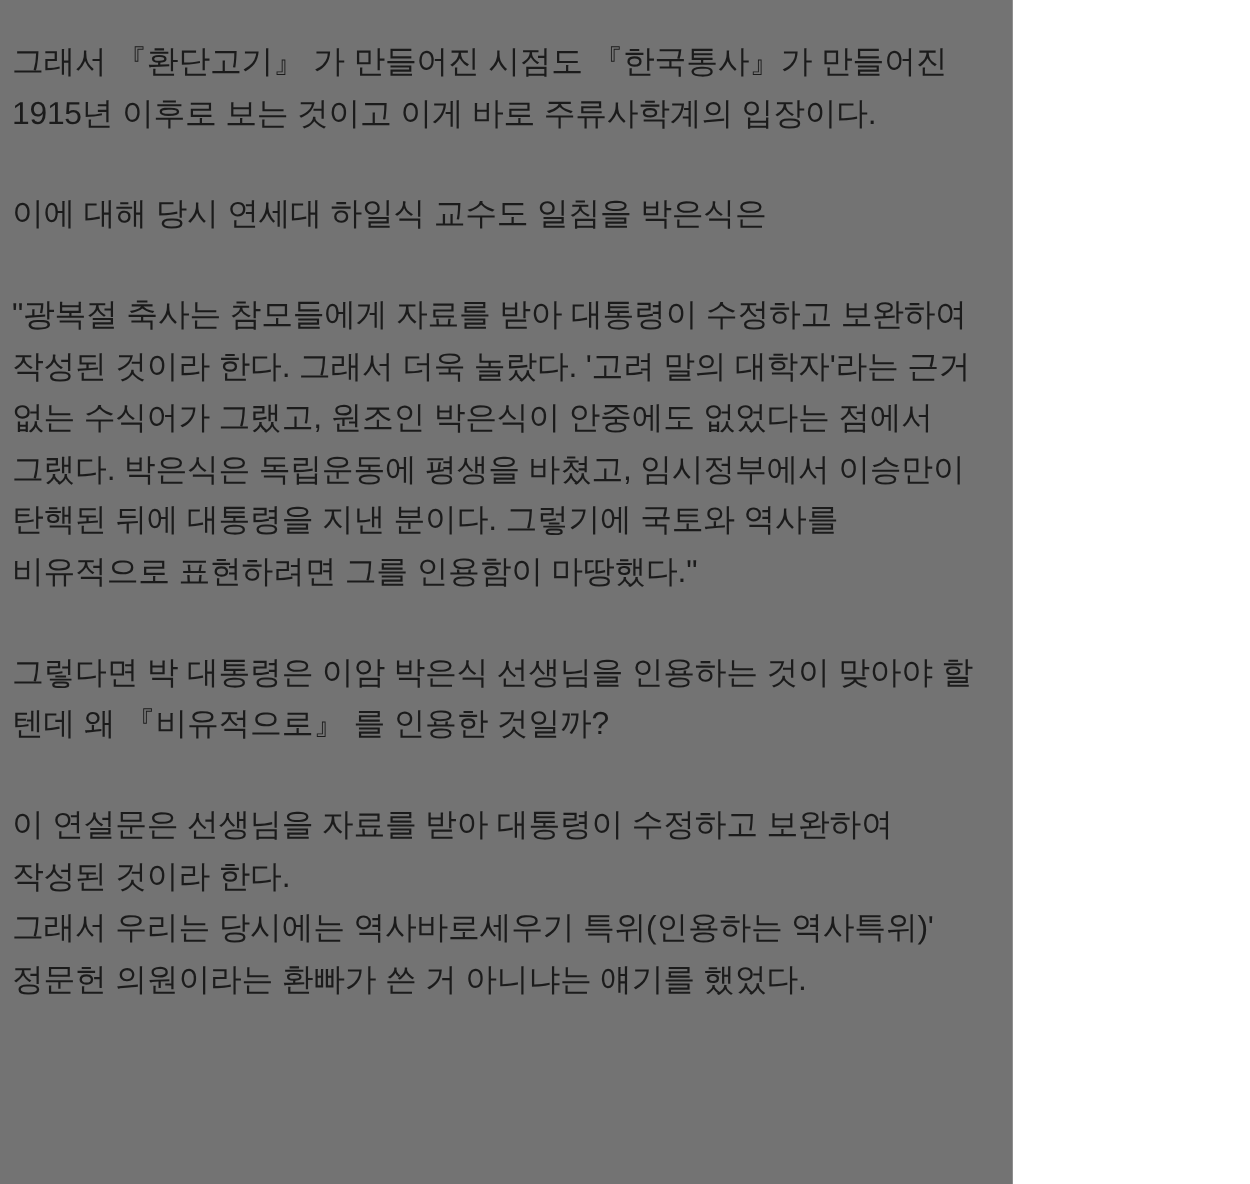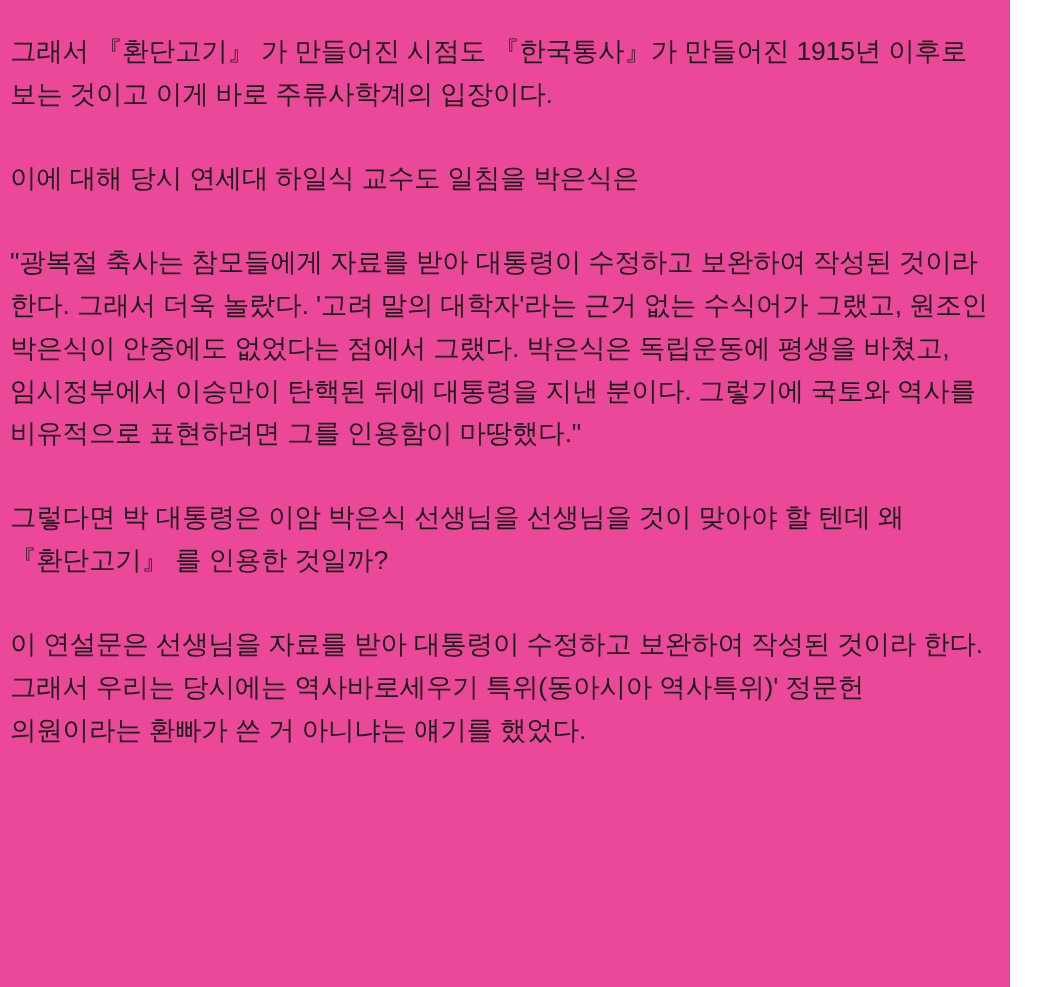--- a/index.html
+++ b/index.html
@@ -9,24 +9,24 @@
   }
   body {
     width: 1042px;
     min-height: 987px;
     font-family: "Liberation Sans", "DejaVu Sans", sans-serif;
     color: #1a1a1a;
     -webkit-font-smoothing: antialiased;
   }
   .page {
     box-sizing: border-box;
-    width: 1010px;
+    width: 844px;
     min-height: 987px;
     padding: 30px 18px 10px 10px;
-    background: #ec4899;
+    background: #737373;
   }
   .block {
     font-size: 26.5px;
     line-height: 1.62;
     letter-spacing: -0.2px;
     color: #1b1b1b;
     word-break: keep-all;
     margin: 0;
   }
   .spacer {
@@ -43,21 +43,21 @@
   <div class="spacer"></div>
 
   <p class="block">이에 대해 당시 연세대 하일식 교수도 일침을 박은식은</p>
 
   <div class="spacer"></div>
 
   <p class="block">"광복절 축사는 참모들에게 자료를 받아 대통령이 수정하고 보완하여 작성된 것이라 한다. 그래서 더욱 놀랐다. '고려 말의 대학자'라는 근거 없는 수식어가 그랬고, 원조인 박은식이 안중에도 없었다는 점에서 그랬다. 박은식은 독립운동에 평생을 바쳤고, 임시정부에서 이승만이 탄핵된 뒤에 대통령을 지낸 분이다. 그렇기에 국토와 역사를 비유적으로 표현하려면 그를 인용함이 마땅했다."</p>
 
   <div class="spacer"></div>
 
-  <p class="block">그렇다면 박 대통령은 이암 박은식 선생님을 선생님을 것이 맞아야 할 텐데 왜 『환단고기』 를 인용한 것일까?</p>
+  <p class="block">그렇다면 박 대통령은 이암 박은식 선생님을 인용하는 것이 맞아야 할 텐데 왜 『비유적으로』 를 인용한 것일까?</p>
 
   <div class="spacer"></div>
 
   <p class="block">이 연설문은 선생님을 자료를 받아 대통령이 수정하고 보완하여 작성된 것이라 한다.</p>
 
-  <p class="block">그래서 우리는 당시에는 역사바로세우기 특위(동아시아 역사특위)' 정문헌 의원이라는 환빠가 쓴 거 아니냐는 얘기를 했었다.</p>
+  <p class="block">그래서 우리는 당시에는 역사바로세우기 특위(인용하는 역사특위)' 정문헌 의원이라는 환빠가 쓴 거 아니냐는 얘기를 했었다.</p>
 
 </div>
 
 </body></html>

